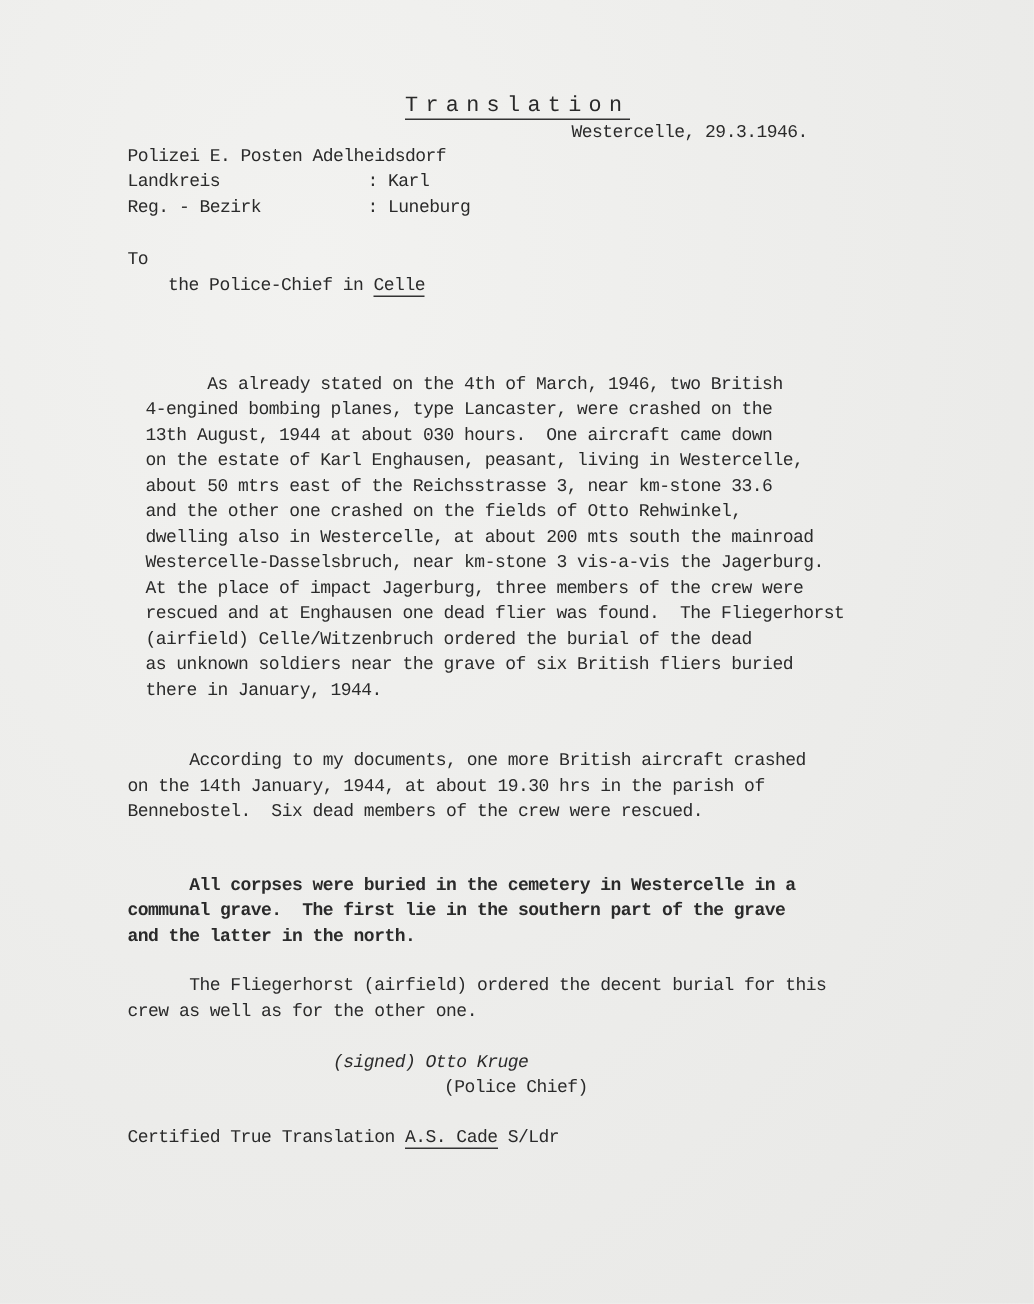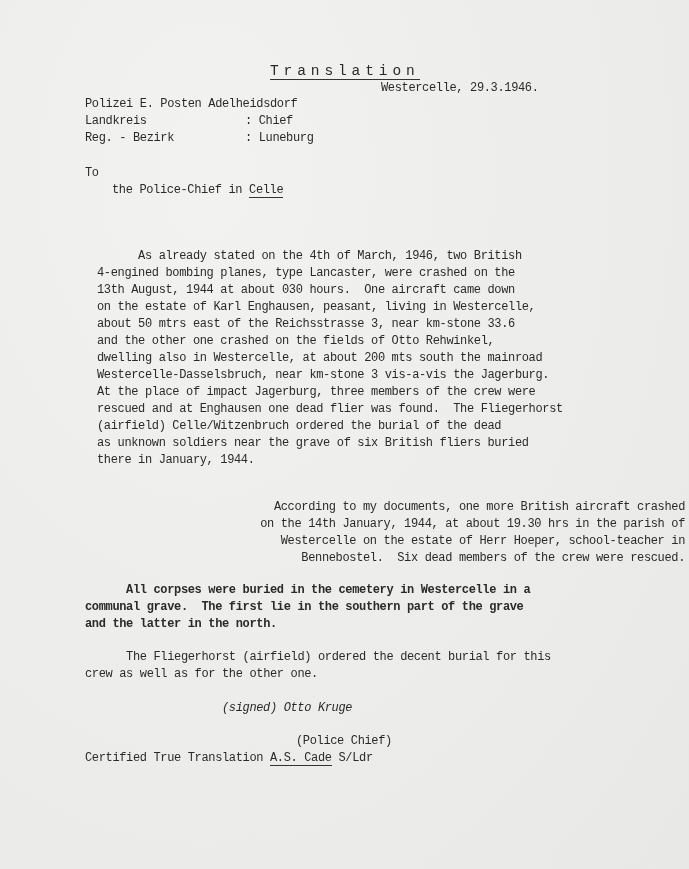--- a/index.html
+++ b/index.html
@@ -32,21 +32,21 @@
 
 <div class="page">
 
   <div class="title">Translation</div>
 
   <div class="line" style="left:381px; top:80px;">Westercelle, 29.3.1946.</div>
 
   <div>
     <div class="line" style="left:85px; top:96px;">Polizei E. Posten Adelheidsdorf</div>
     <div class="line" style="left:85px; top:113px;">Landkreis</div>
-    <div class="line" style="left:245px; top:113px;">: Chief</div>
+    <div class="line" style="left:245px; top:113px;">: Karl</div>
     <div class="line" style="left:85px; top:130px;">Reg. - Bezirk</div>
     <div class="line" style="left:245px; top:130px;">: Luneburg</div>
   </div>
 
   <div>
     <div class="line" style="left:85px; top:165px;">To</div>
     <div class="line" style="left:112px; top:182px;"><span>the Police-Chief in </span><span class="u">Celle</span></div>
   </div>
 
   <div class="para" style="top:248px;margin-left:12px;">
@@ -58,38 +58,37 @@
     <div class="line">and the other one crashed on the fields of Otto Rehwinkel,</div>
     <div class="line">dwelling also in Westercelle, at about 200 mts south the mainroad</div>
     <div class="line">Westercelle-Dasselsbruch, near km-stone 3 vis-a-vis the Jagerburg.</div>
     <div class="line">At the place of impact Jagerburg, three members of the crew were</div>
     <div class="line">rescued and at Enghausen one dead flier was found.  The Fliegerhorst</div>
     <div class="line">(airfield) Celle/Witzenbruch ordered the burial of the dead</div>
     <div class="line">as unknown soldiers near the grave of six British fliers buried</div>
     <div class="line">there in January, 1944.</div>
   </div>
 
-  <div class="para" style="top:499px;text-align:right;">
+  <div class="para" style="top:499px;">
     <div class="line">      According to my documents, one more British aircraft crashed</div>
     <div class="line">on the 14th January, 1944, at about 19.30 hrs in the parish of</div>
-    <div class="line">Westercelle on the estate of Herr Hoeper, school-teacher in</div>
     <div class="line">Bennebostel.  Six dead members of the crew were rescued.</div>
   </div>
 
   <div class="para" style="top:582px;font-weight:bold;">
     <div class="line">      All corpses were buried in the cemetery in Westercelle in a</div>
     <div class="line">communal grave.  The first lie in the southern part of the grave</div>
     <div class="line">and the latter in the north.</div>
   </div>
 
   <div class="para" style="top:649px;">
     <div class="line">      The Fliegerhorst (airfield) ordered the decent burial for this</div>
     <div class="line">crew as well as for the other one.</div>
   </div>
 
   <div>
     <div class="line" style="left:222px; top:700px;font-style:italic;">(signed) Otto Kruge</div>
-    <div class="line" style="left:296px; top:717px;margin-top:16px;">(Police Chief)</div>
+    <div class="line" style="left:296px; top:717px;">(Police Chief)</div>
   </div>
 
   <div class="line" style="left:85px; top:750px;"><span>Certified True Translation </span><span class="u">A.S. Cade</span><span> S/Ldr</span></div>
 
 </div>
 
 </body></html>

